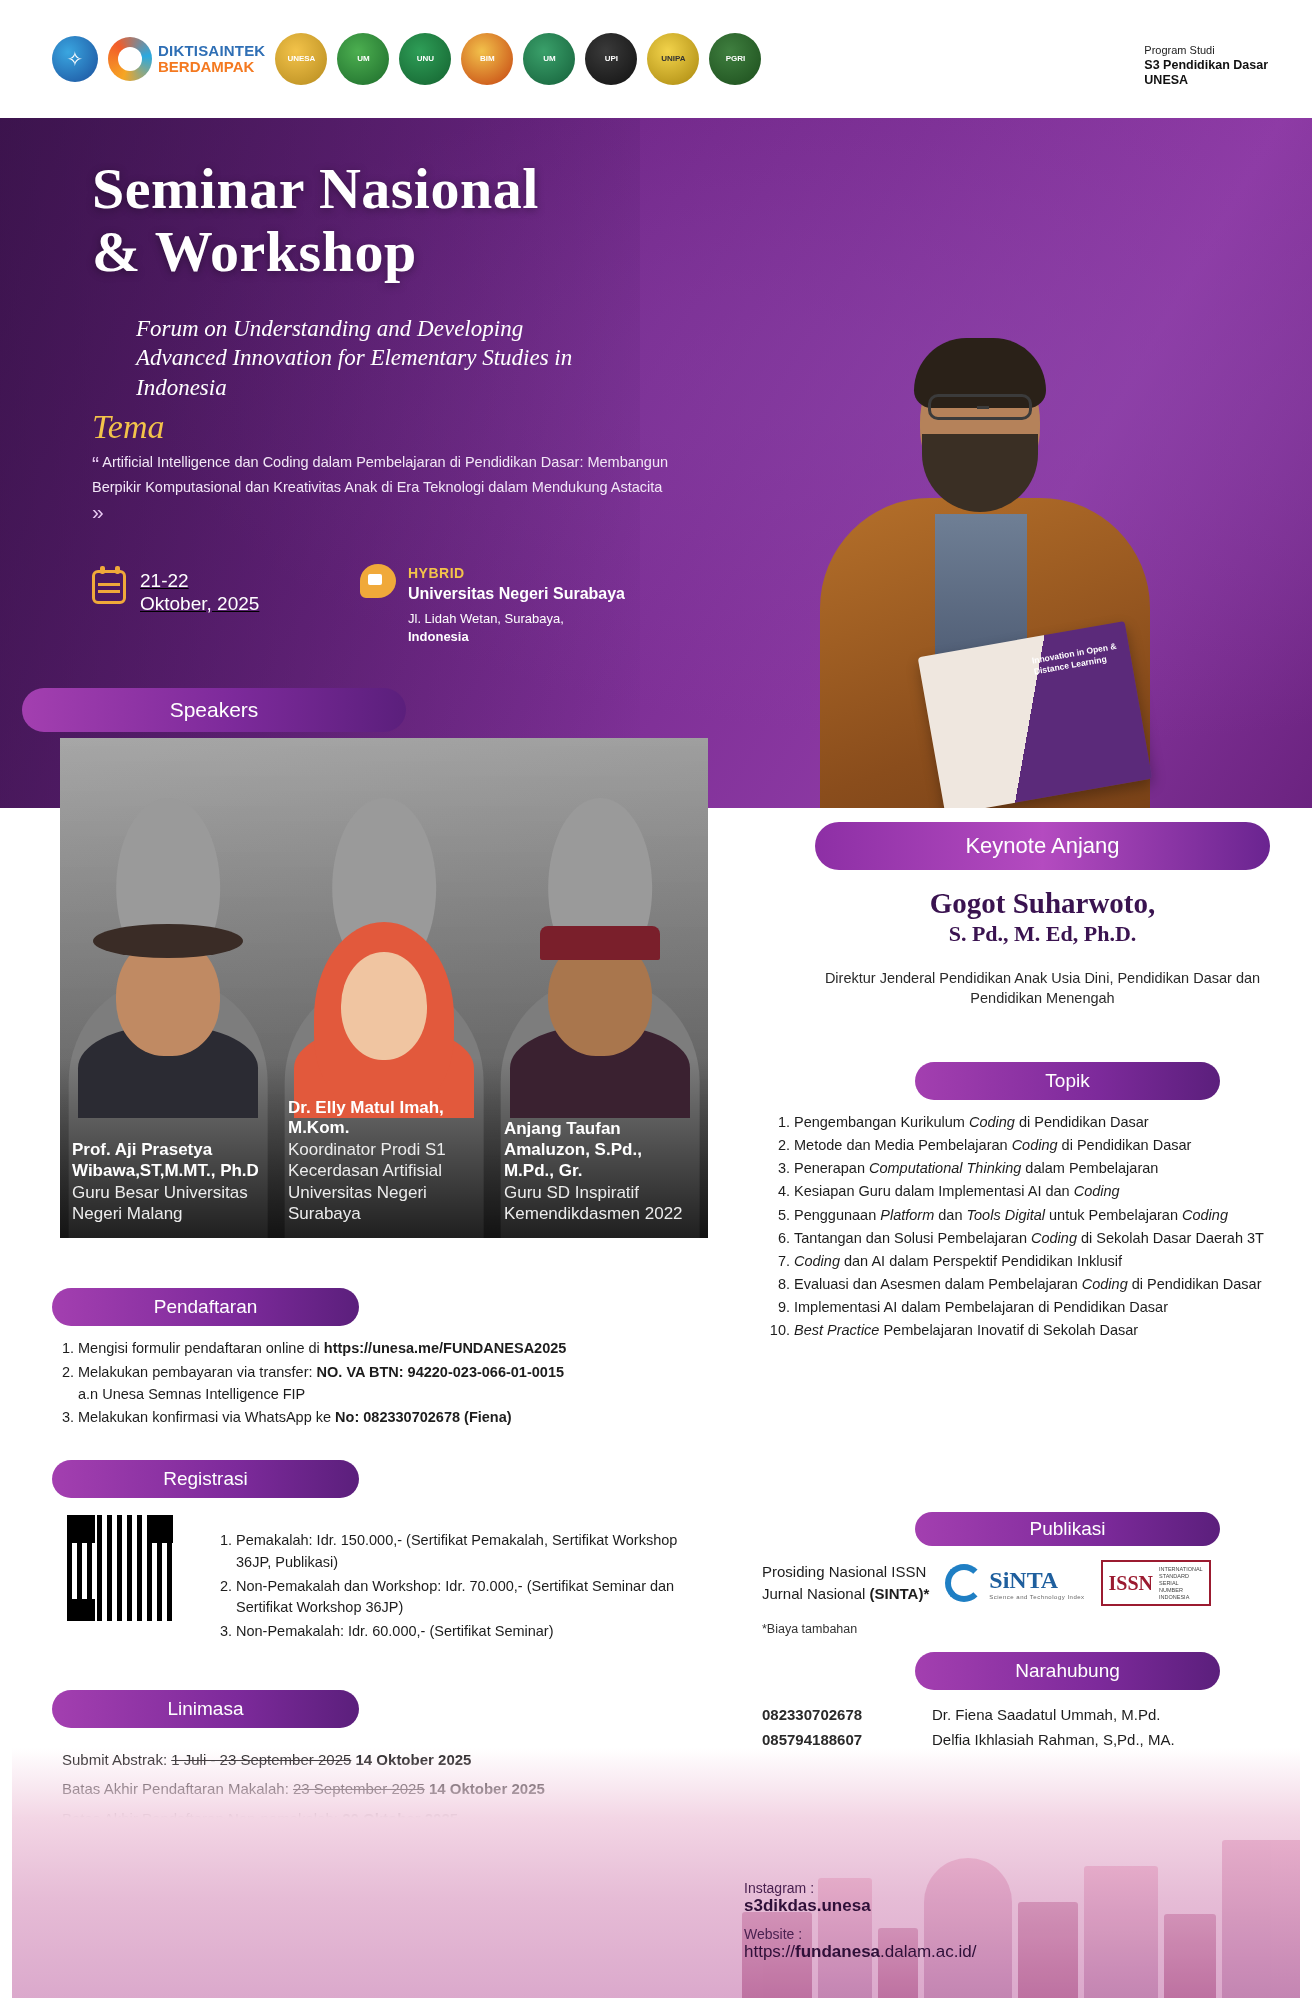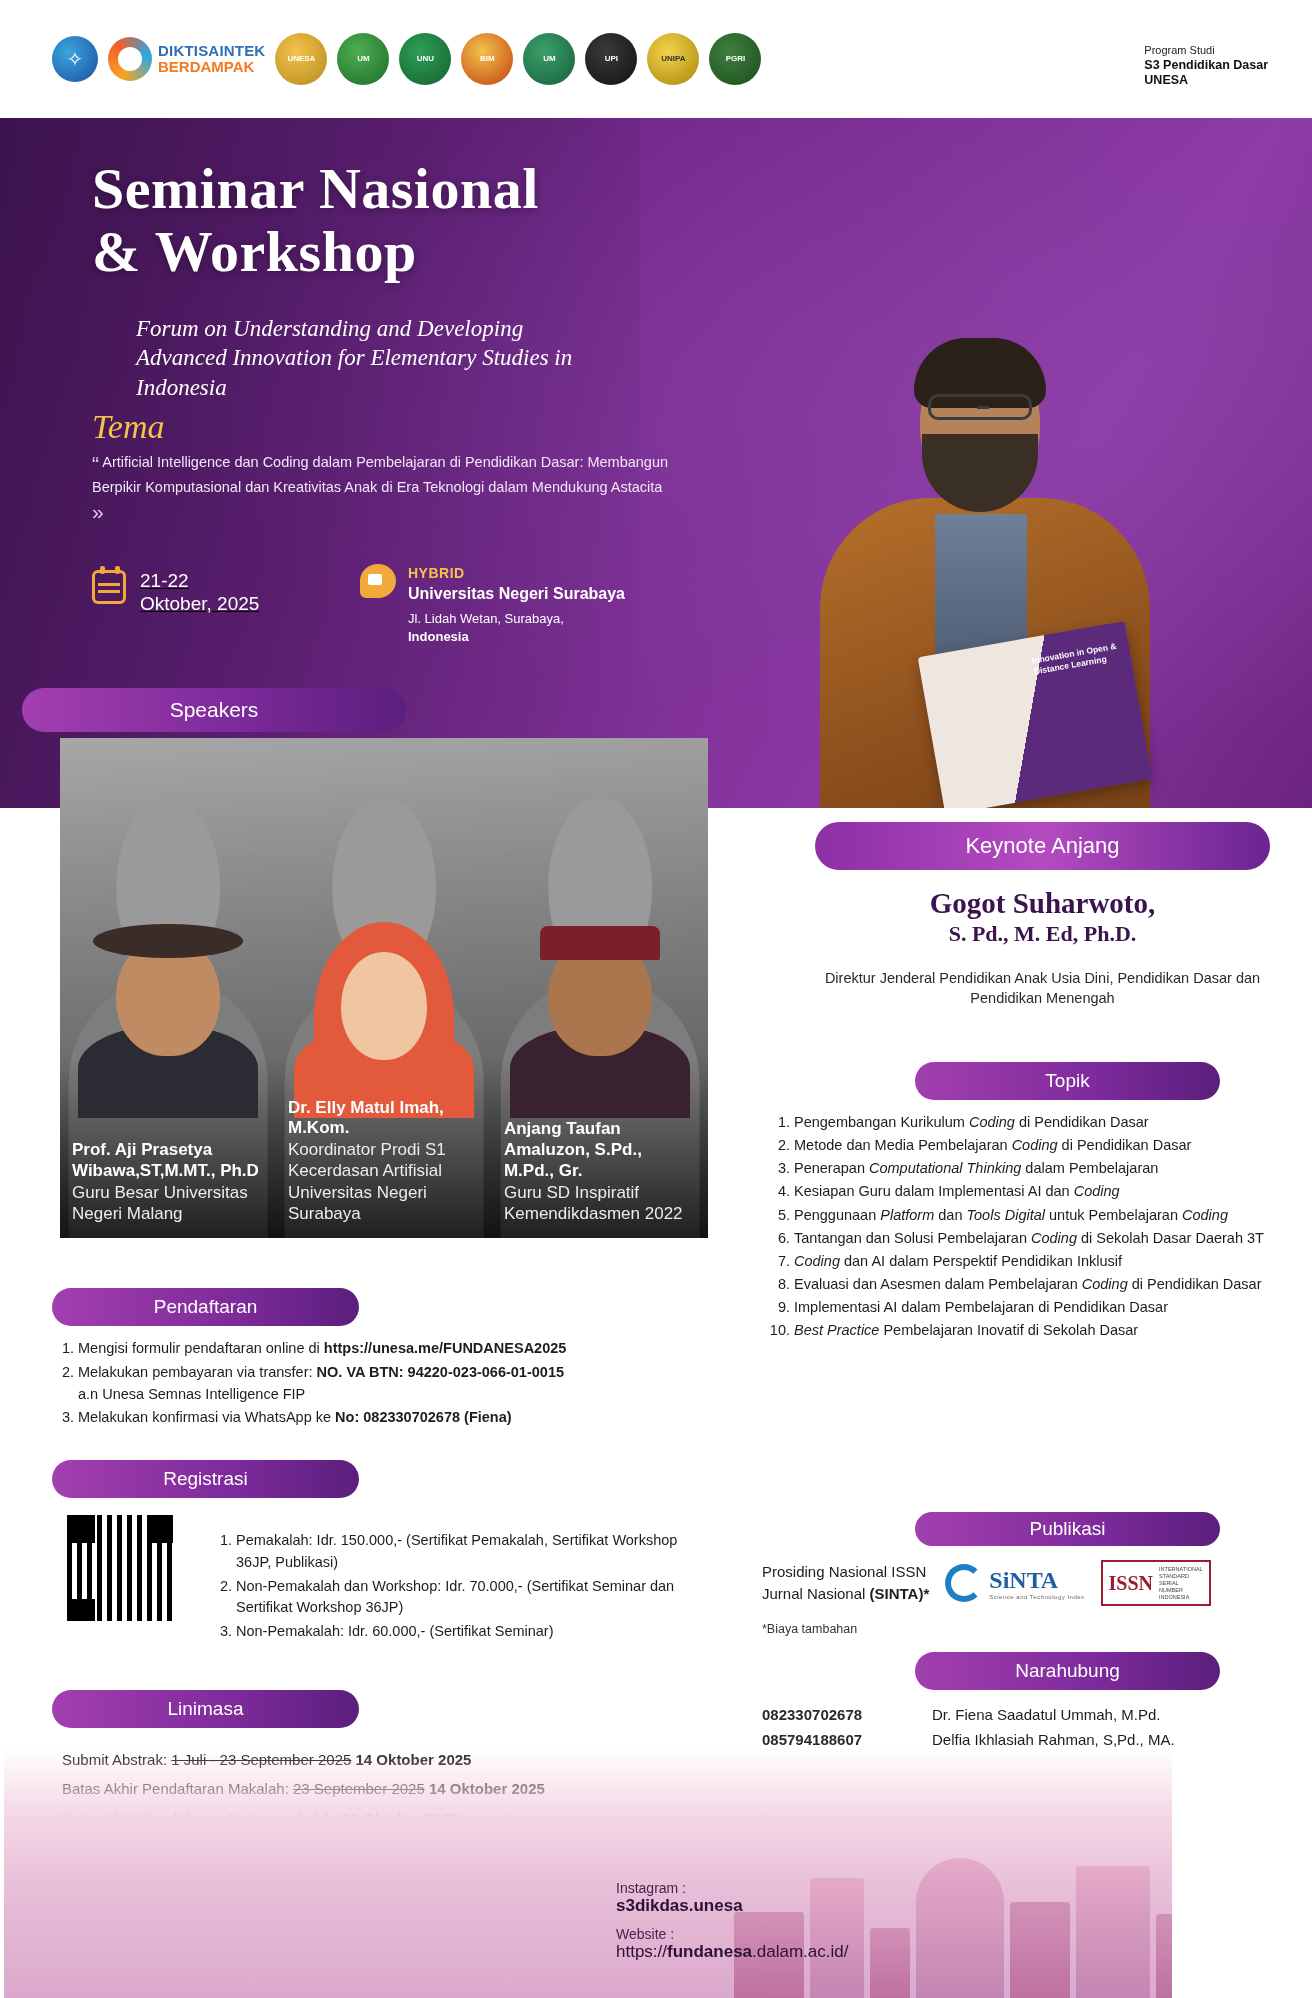--- a/index.html
+++ b/index.html
@@ -236,21 +236,21 @@
   .issn-sub { font-size: 5.5px; color:#444; line-height:1.25; }
   .pub-note { position:absolute; left: 762px; top: 1622px; font-size: 12.5px; color:#333; }
 
   .sec-narahubung { position:absolute; right: 92px; top: 1652px; width: 305px; height: 38px; }
   .contacts { position:absolute; left: 762px; top: 1706px; width: 520px; font-size: 15px; color:#1d1d1d; }
   .contacts .row { display:flex; gap: 18px; margin-bottom: 8px; }
   .contacts .num { font-weight: 800; color:#2a2a2a; min-width: 152px; }
 
   
   .footer {
-    position:absolute; left:4px; bottom:0; width: 1168px; height: 250px;
+    position:absolute; left:12px; bottom:0; width: 1288px; height: 250px;
     background: linear-gradient(180deg, rgba(255,255,255,0) 0%, #f3d6e5 28%, #e6bcd6 60%, #dba9cc 100%);
     overflow:hidden;
     padding-left:41px;
   }
   .city { position:absolute; bottom:0; left: 720px; width: 600px; height: 200px; opacity: .85; }
   .bld { position:absolute; bottom:0; background: linear-gradient(180deg,#cf8bb2,#b9689a); border-radius: 3px 3px 0 0; }
   .bld.t { background: linear-gradient(180deg,#e4a7c6,#c07fae); }
   .footer-info { position:absolute; right: 36px; bottom: 26px; text-align:left; color:#3b1740; width: 520px; }
   .fi-row { margin-bottom: 10px; }
   .fi-lab { font-size: 14px; color:#4a2150; }

